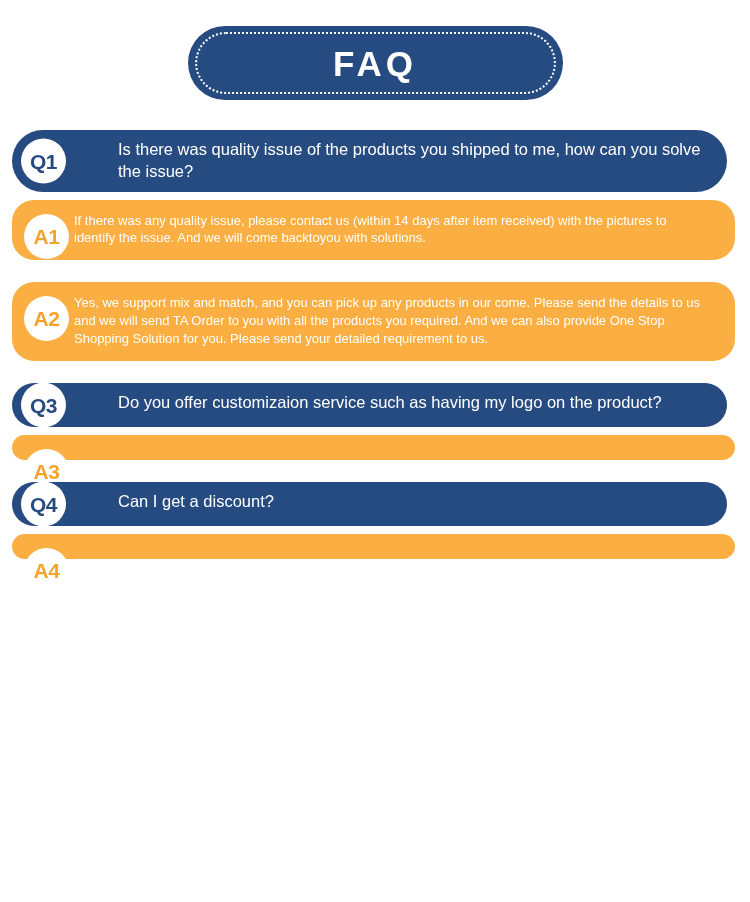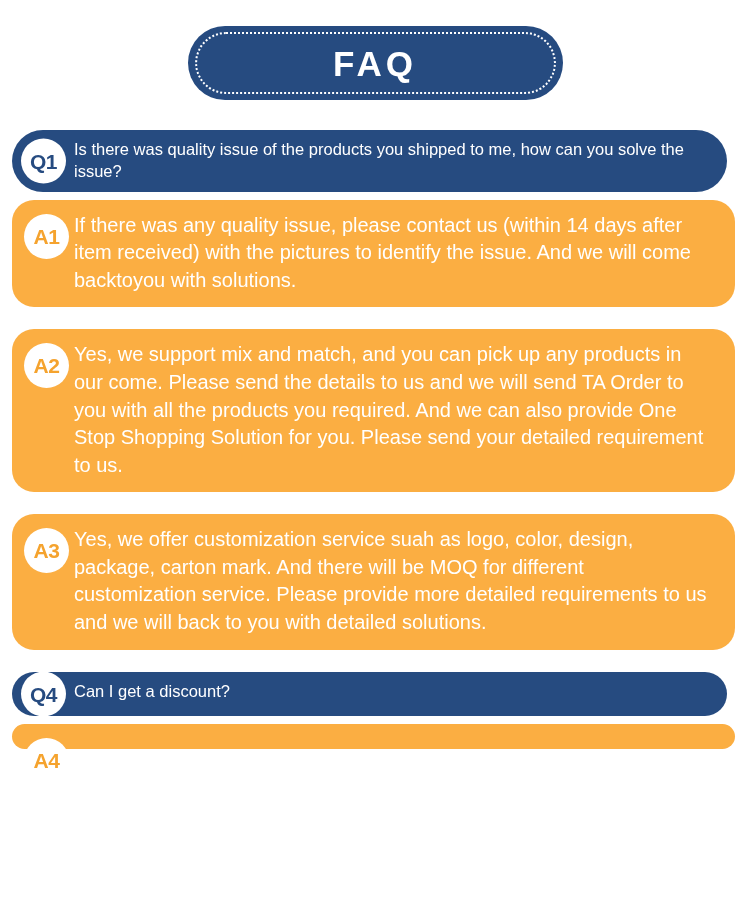--- a/index.html
+++ b/index.html
@@ -83,38 +83,39 @@
     display: flex;
     padding: 9px 24px 9px 62px;
     box-sizing: border-box;
     min-height: 44px;
   }
   .q-text {
     color: #ffffff;
     font-size: 16.5px;
     line-height: 1.32;
     font-weight: normal;
+    margin-left: 44px;
   }
 
   
   .a-row {
     position: relative;
     width: 723px;
     margin-left: 12px;
     margin-top: 8px;
     background: #fbae42;
     border-radius: 22px;
     display: flex;
     align-items: center;
     padding: 12px 24px 13px 62px;
     box-sizing: border-box;
   }
   .a-text {
     color: #ffffff;
-    font-size: 20px;
+    font-size: 13px;
     line-height: 1.38;
   }
 
   
   .badge {
     position: absolute;
     left: 9px;
     top: 50%;
     transform: translateY(-50%);
     width: 45px;
@@ -164,23 +165,26 @@
     </div>
 
     <div class="faq-group">
       <div class="a-row">
         <span class="badge badge-a">A2</span>
         <span class="a-text">Yes, we support mix and match, and you can pick up any products in our come. Please send the details to us and we will send TA Order to you with all the products you required. And we can also provide One Stop Shopping Solution for you. Please send your detailed requirement to us.</span>
       </div>
     </div>
 
     <div class="faq-group">
+      <div class="q-row">
+        <span class="badge badge-q">Q3</span>
+        <span class="q-text">Do you offer customizaion service such as having my logo on the product?</span>
+      </div>
       <div class="a-row">
         <span class="badge badge-a">A3</span>
-        <span class="a-text">Yes, we offer customization service suah as logo, color, design, package, carton mark. And there will be MOQ for different customization service. Please provide more detailed requirements to us and we will back to you with detailed solutions.</span>
       </div>
     </div>
 
     <div class="faq-group">
       <div class="q-row">
         <span class="badge badge-q">Q4</span>
         <span class="q-text">Can I get a discount?</span>
       </div>
       <div class="a-row">
         <span class="badge badge-a">A4</span>

